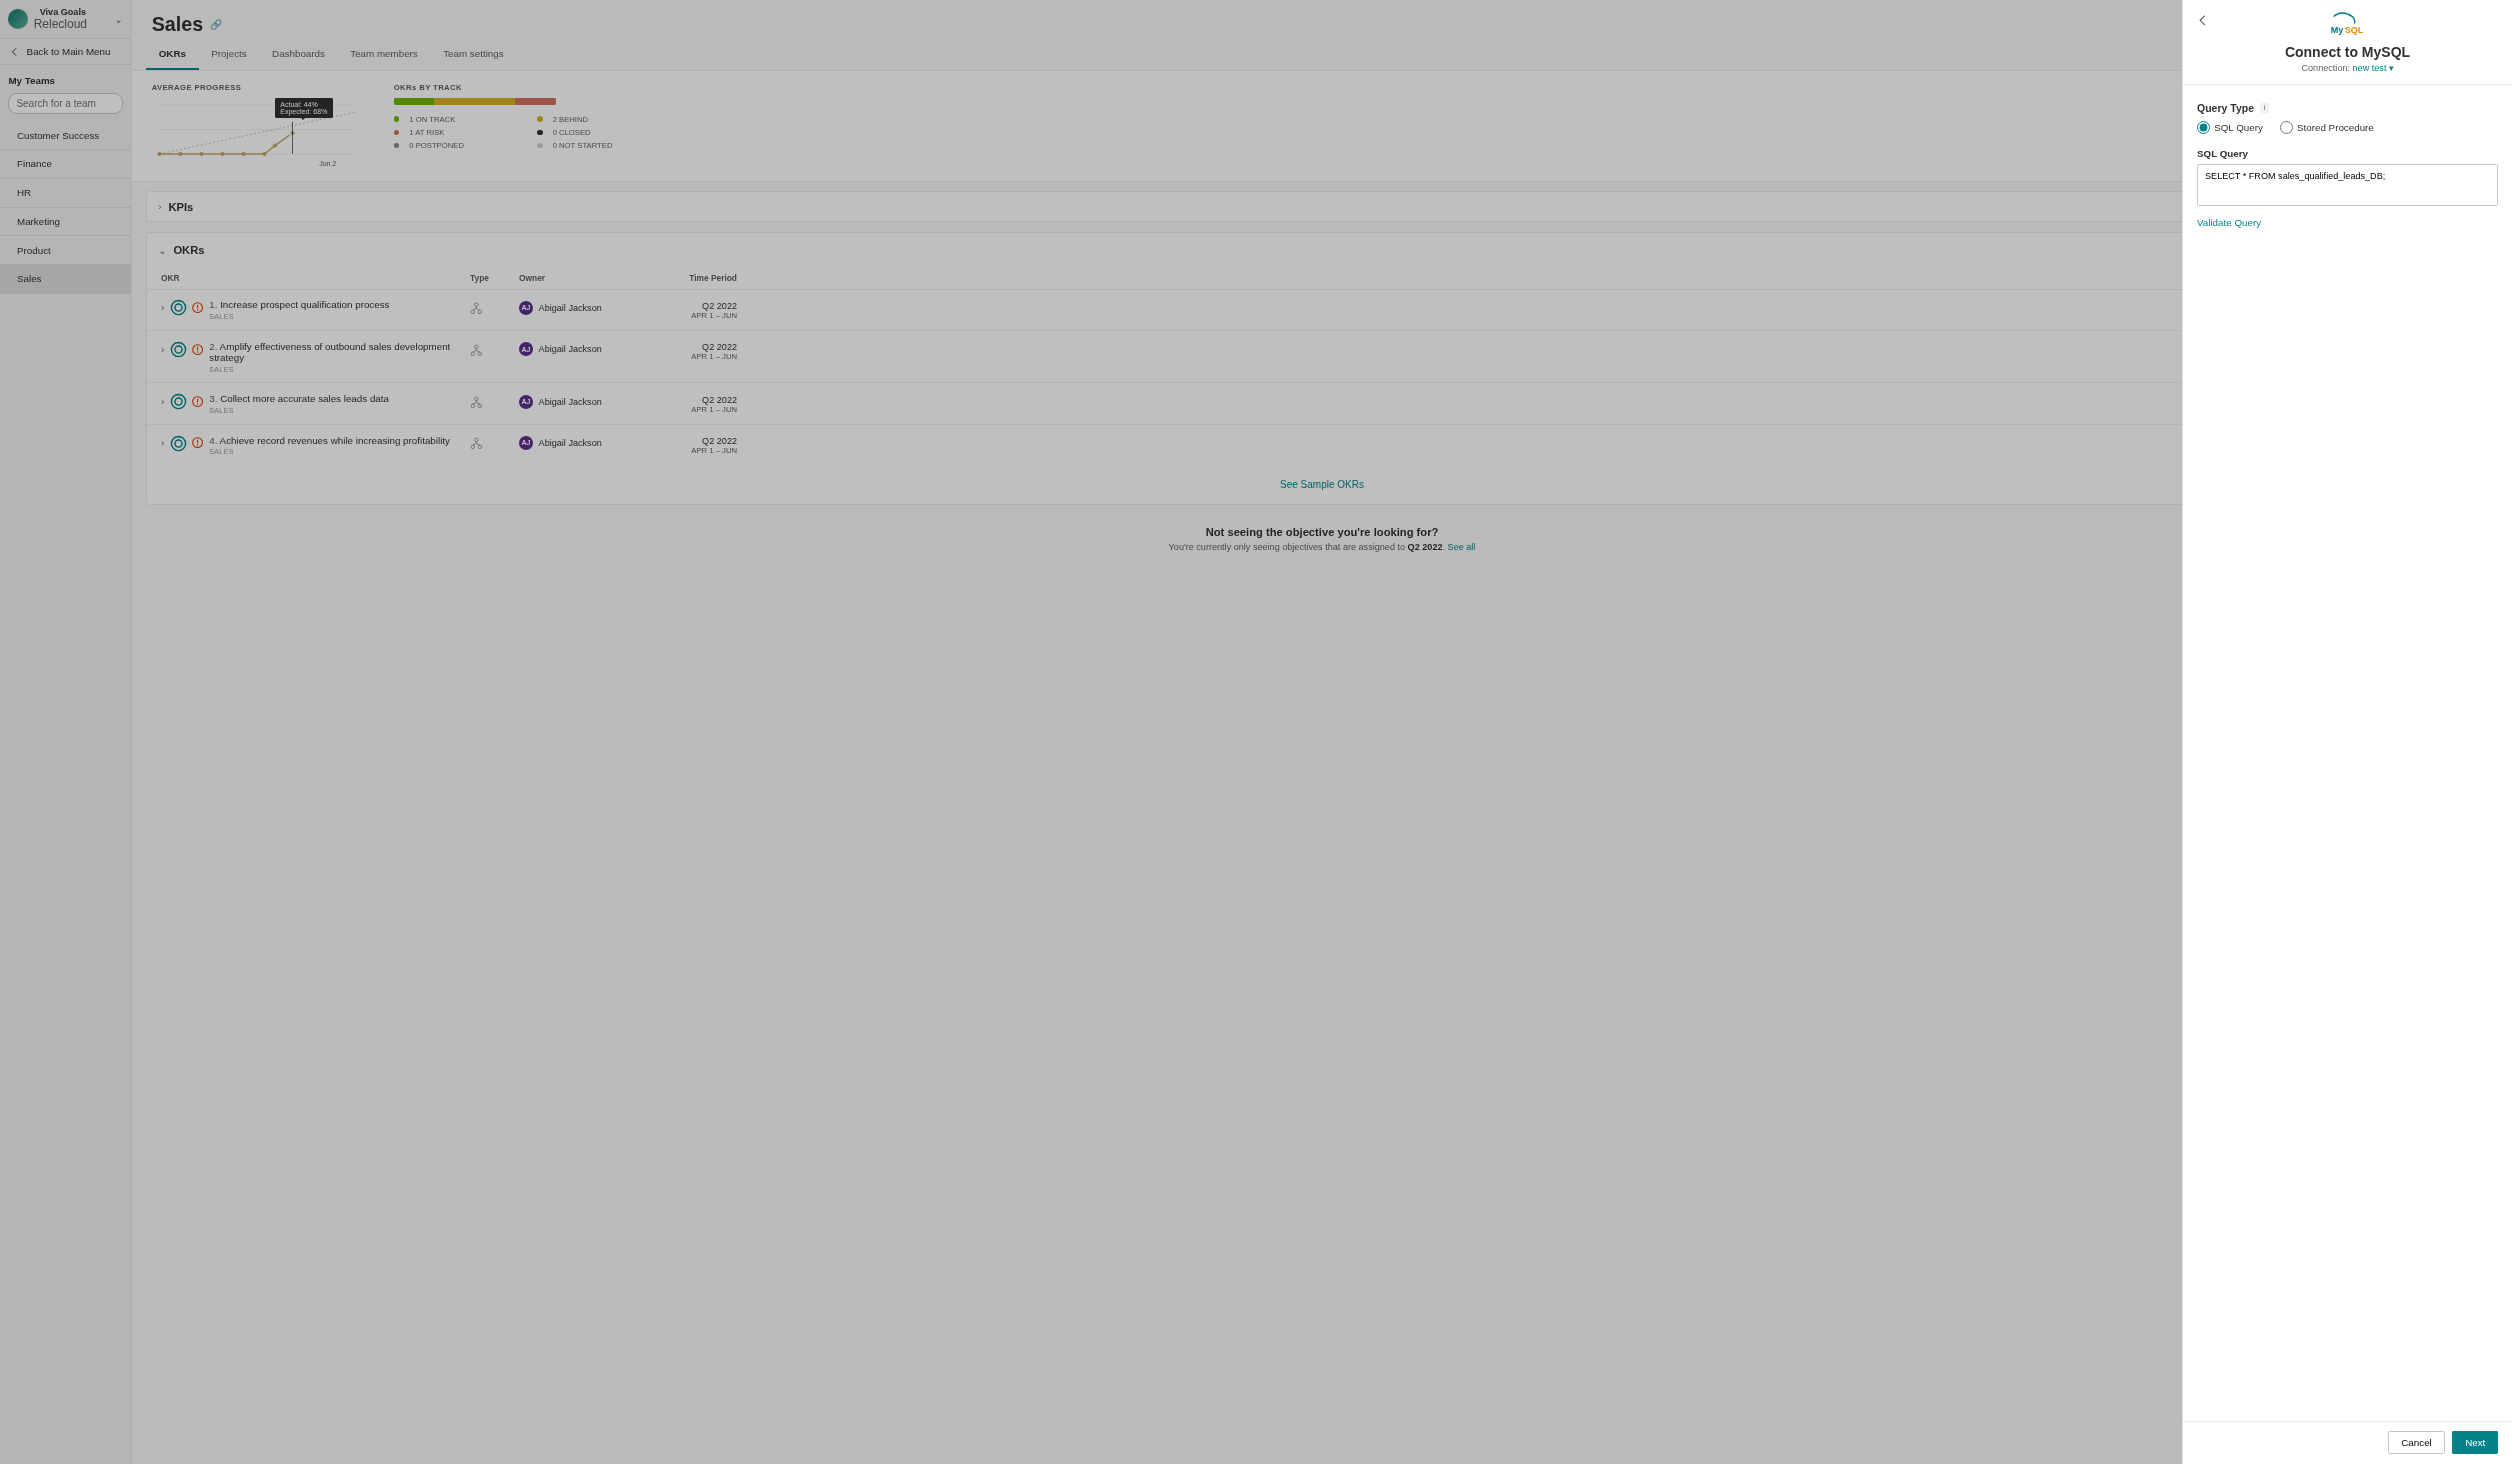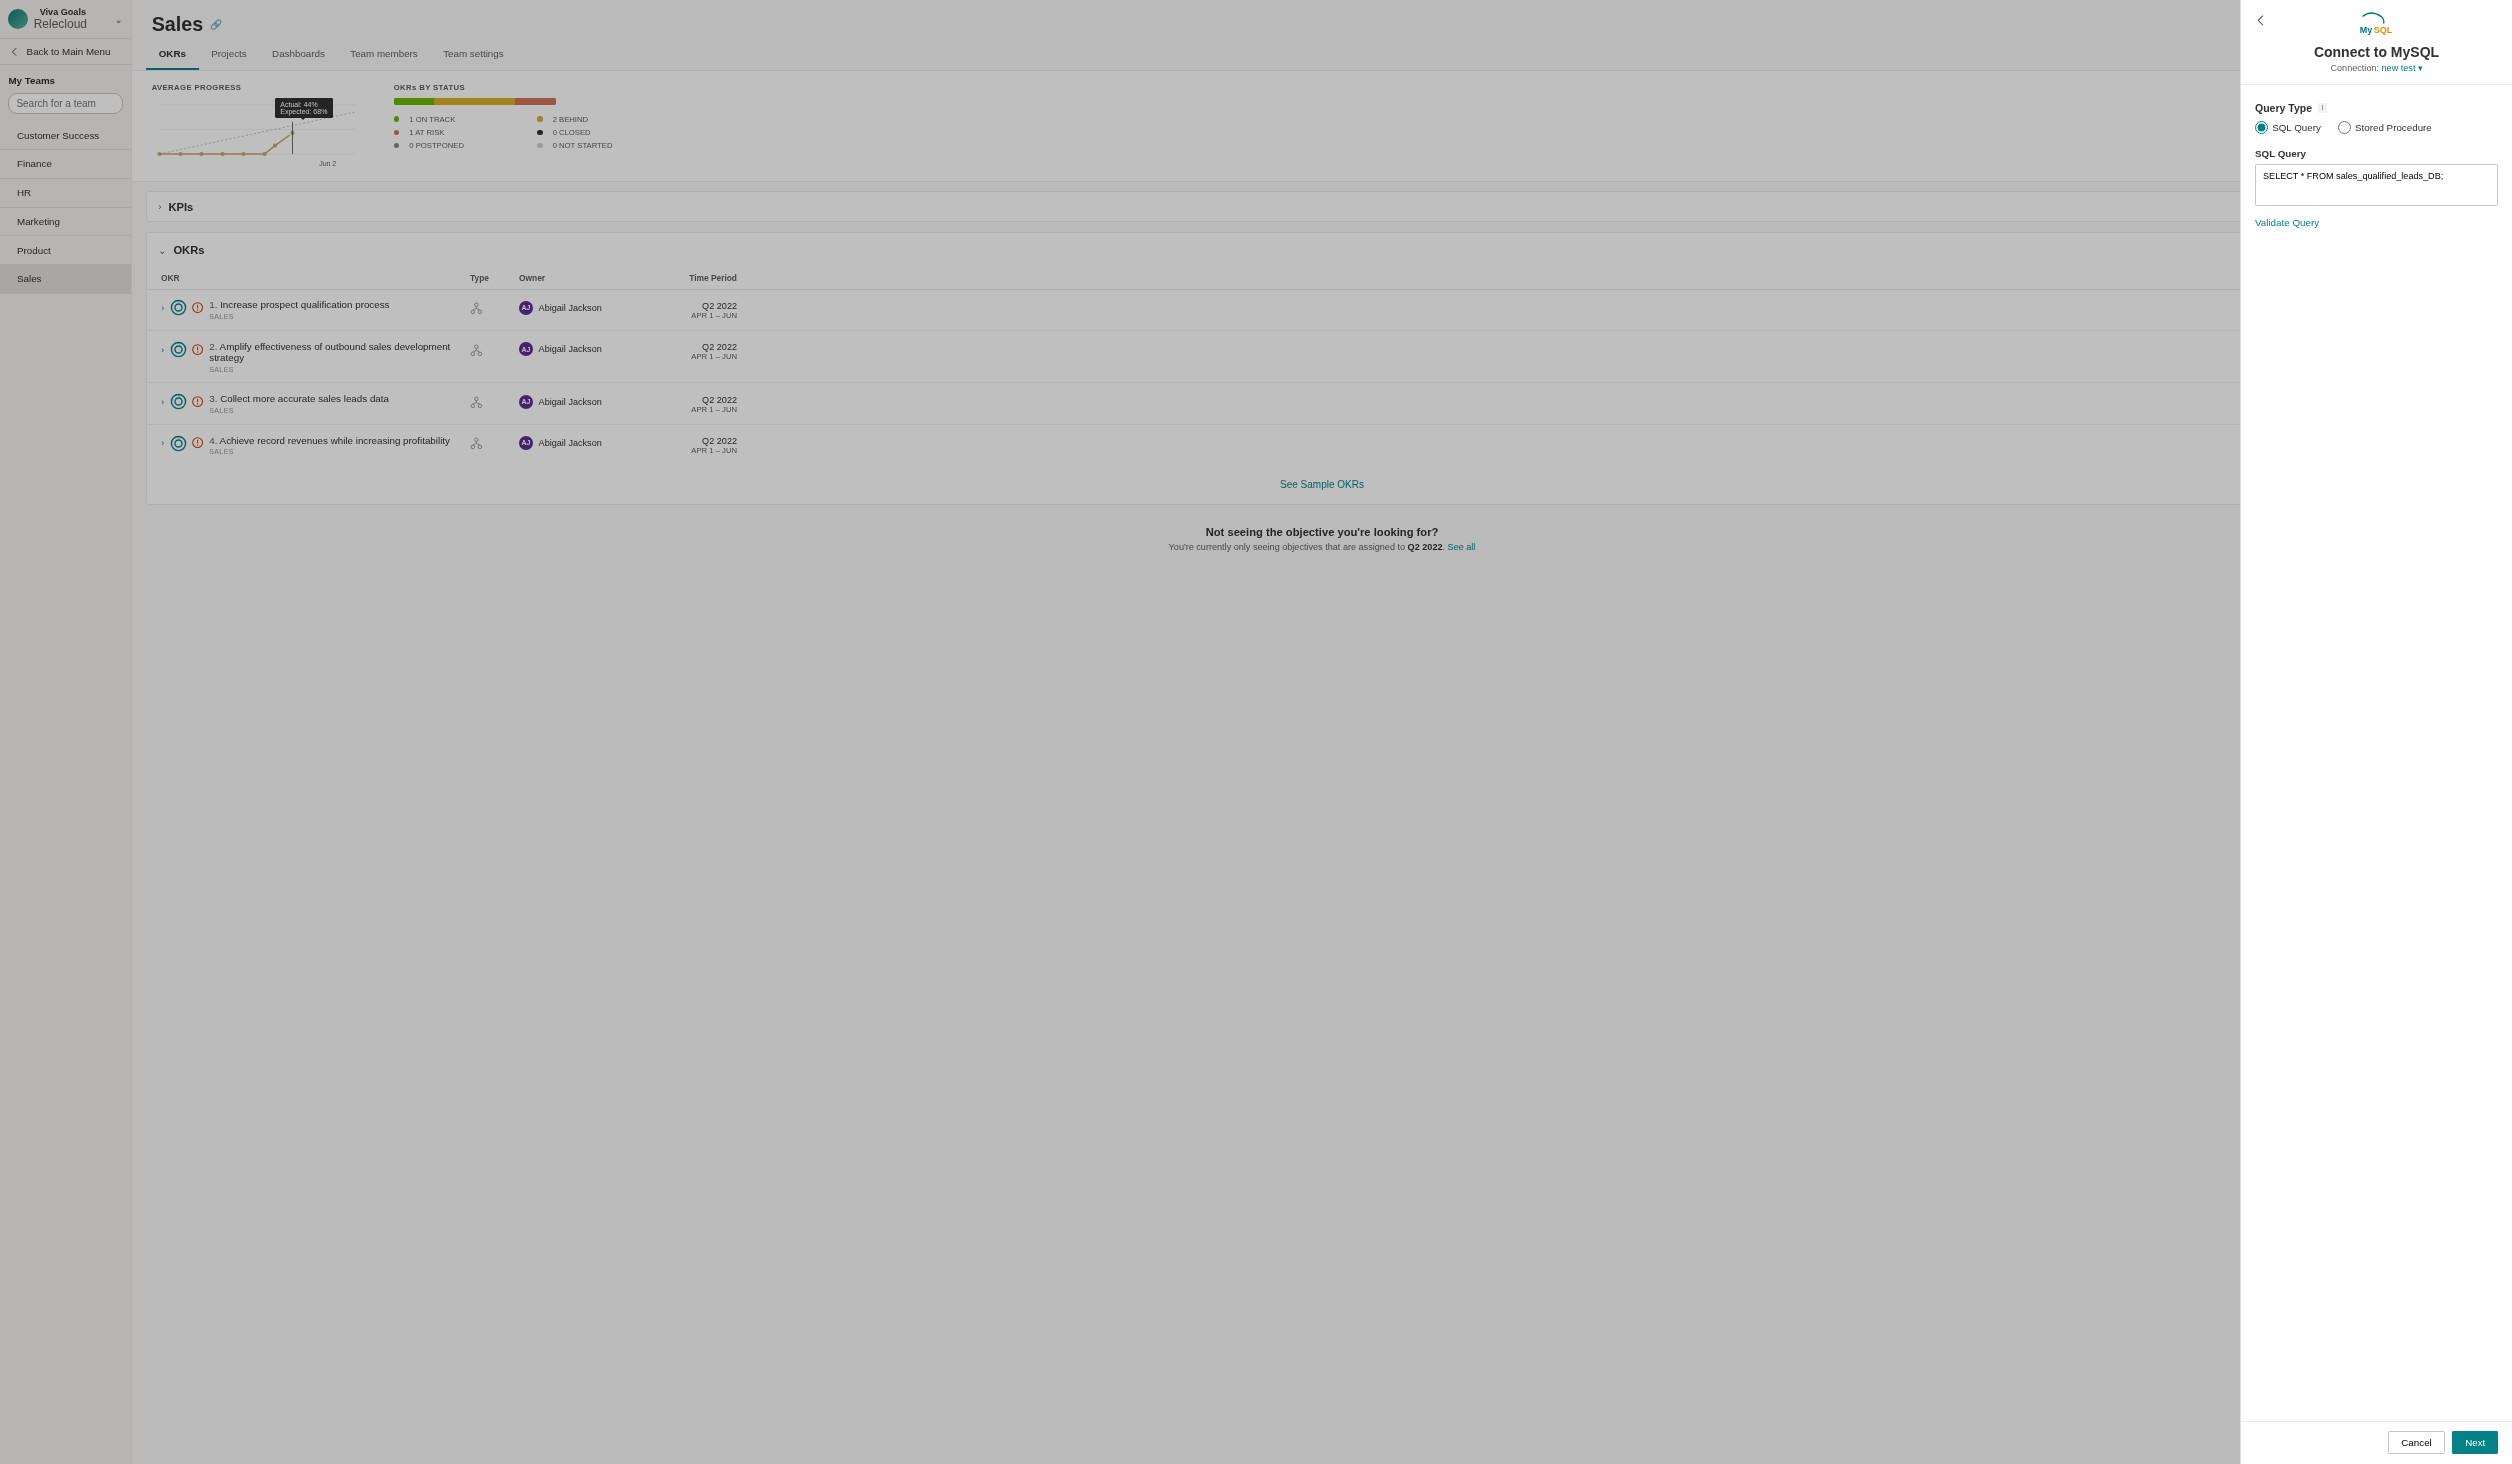--- a/index.html
+++ b/index.html
@@ -80,21 +80,21 @@
 
 .sample-link { text-align: center; padding: 14px; }
 .sample-link a { color: #038387; font-size: 10px; text-decoration: none; }
 .not-seeing { text-align: center; margin-top: 21px; }
 .not-seeing-h { font-size: 11.2px; font-weight: 600; margin-bottom: 4.2px; }
 .not-seeing-p { font-size: 9.1px; color: #605e5c; }
 .not-seeing-p b { font-weight: 600; color: #323130; }
 .see-all { color: #038387; }
 
 .overlay { position: fixed; inset: 0; background: rgba(0,0,0,0.25); z-index: 50; }
-.panel { position: fixed; right: 0; top: 0; bottom: 0; width: 272px; background: #fff; z-index: 60; display: flex; flex-direction: column; border-left: 0.7px solid #e1dfdd; }
+.panel { position: fixed; right: 0; top: 0; bottom: 0; width: 330px; background: #fff; z-index: 60; display: flex; flex-direction: column; border-left: 0.7px solid #e1dfdd; }
 .panel-head { padding: 11.2px 14px; border-bottom: 0.7px solid #edebe9; position: relative; text-align: center; }
 .panel-back { position: absolute; left: 11.2px; top: 11.2px; color: #605e5c; cursor: pointer; padding: 2.8px; }
 .mysql-logo { margin: 0 auto 5.6px; width: 39px; height: 25px; }
 .panel-title { font-size: 14px; font-weight: 600; margin-bottom: 2.8px; }
 .conn-line { font-size: 9.1px; color: #605e5c; }
 .conn-val { color: #038387; }
 .panel-body { padding: 17px 14px; flex: 1; }
 .qt-row { display: flex; align-items: center; gap: 5.6px; margin-bottom: 7px; }
 .qt-label { font-size: 10.5px; font-weight: 600; }
 .info-ic { width: 9.8px; height: 9.8px; background: #f3f2f1; border-radius: 1.4px; font-size: 7px; display: inline-flex; align-items: center; justify-content: center; color: #605e5c; }
@@ -176,21 +176,21 @@
             <circle cx="130" cy="80" r="3" fill="#c2a968"></circle>
             <circle cx="160" cy="80" r="3" fill="#c2a968"></circle>
             <circle cx="175" cy="68" r="3" fill="#c2a968"></circle>
             <circle cx="200" cy="50" r="4" fill="#c2a968" stroke="#fff" stroke-width="2"></circle>
             <line x1="200" y1="34" x2="200" y2="80" stroke="#323130" stroke-width="1"></line>
           </svg>
           <div class="date-lbl">Jun 2</div>
         </div>
       </div>
       <div class="metric-block stat">
-        <div class="metric-label">OKRs BY STATUS</div>
+        <div class="metric-label">OKRs BY TRACK</div>
         <div class="status-bar">
           <div class="sb-seg sb-green"></div>
           <div class="sb-seg sb-yellow"></div>
           <div class="sb-seg sb-red"></div>
         </div>
         <div class="status-legend">
           <div class="leg-item">
               <span class="leg-dot" style="background:#6bb700"></span>
               <span>1 ON TRACK</span>
             </div>

